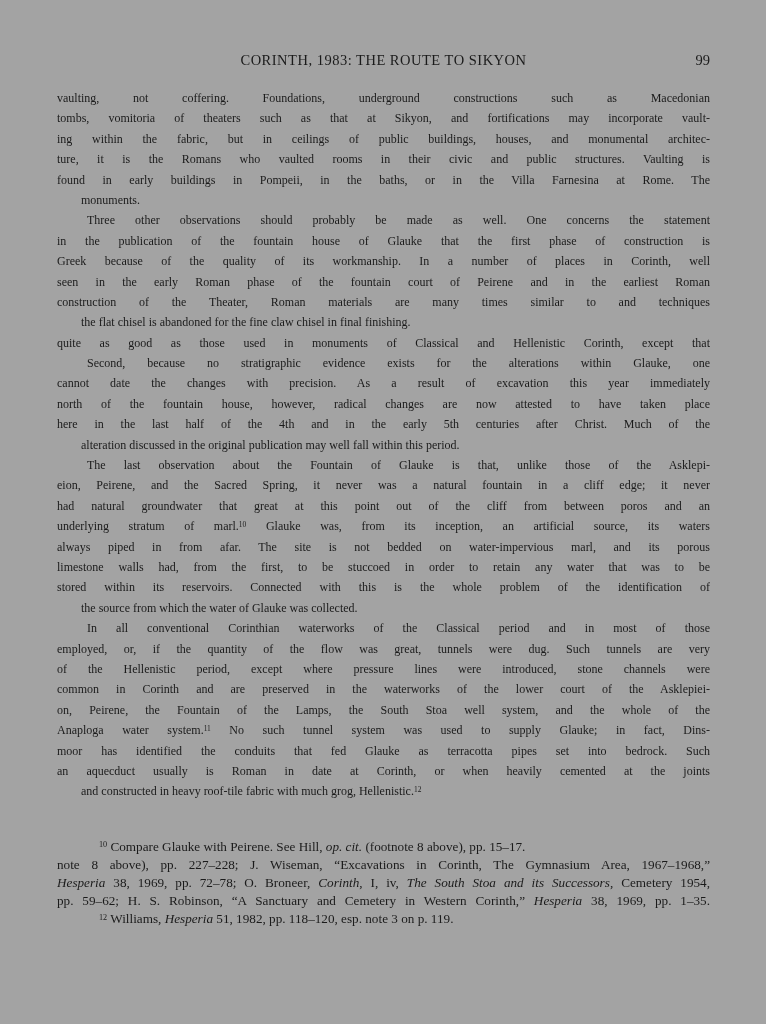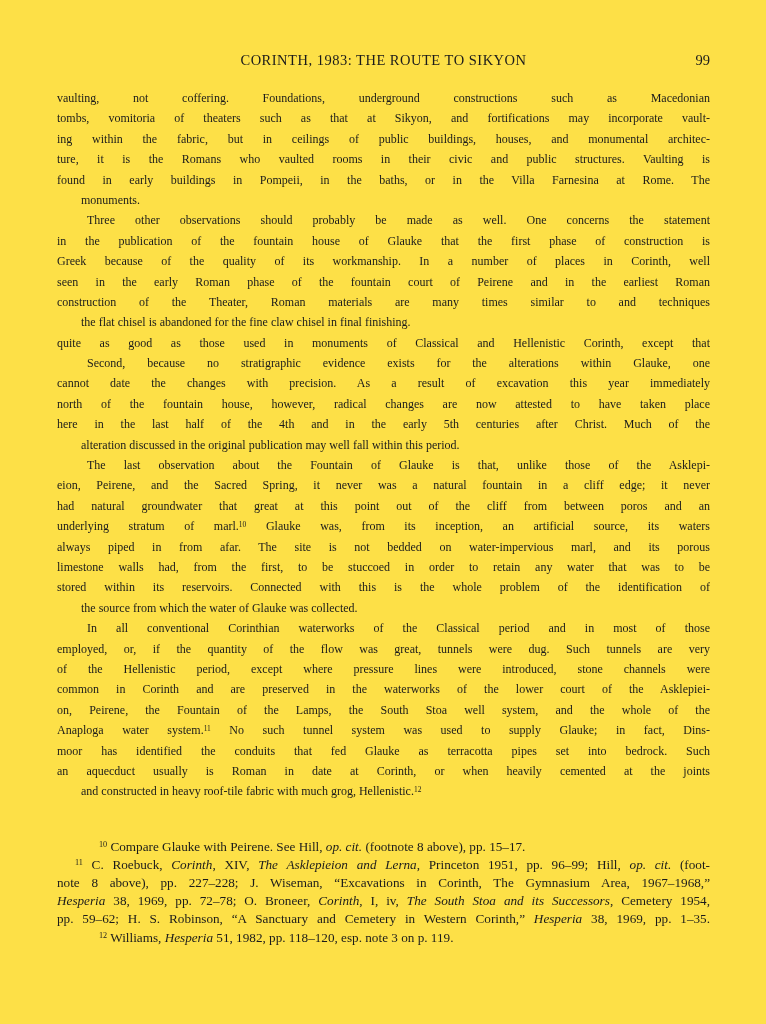--- a/index.html
+++ b/index.html
@@ -1,21 +1,21 @@
 <!DOCTYPE html>
 <html><head>
 <meta charset="utf-8">
 <style>
   html, body { margin: 0; padding: 0; background: #ffffff; }
   .page {
     position: relative;
     width: 766px;
     height: 1024px;
     box-sizing: border-box;
-    background: #fde047;
+    background: #a3a3a3;
     padding: 52px 56px 0 57px;
     font-family: "Liberation Serif", "DejaVu Serif", serif;
     color: #1b1b1b;
     overflow: hidden;
   }
   .header { position: relative; height: 17px; margin-bottom: 19px; }
   .header-title {
     position: absolute; left: 0; right: 0;
     text-align: center;
     font-size: 14.5px;
@@ -100,21 +100,20 @@
         <div class="line" style=""><span>moor has identified the conduits that fed Glauke as terracotta pipes set into bedrock. Such</span></div>
         <div class="line" style=""><span>an aquecduct usually is Roman in date at Corinth, or when heavily cemented at the joints</span></div>
         <div class="line end" style=""><span>and constructed in heavy roof-tile fabric with much grog, Hellenistic.</span><sup class="fnref">12</sup></div>
       </div>
     </div>
   <div class="footnotes" id="footnotes">
       <div>
         <div class="line end indent" style=""><sup class="fnref">10</sup><span> Compare Glauke with Peirene. See Hill, </span><i>op. cit.</i><span> (footnote 8 above), pp. 15–17.</span></div>
       </div>
       <div>
-        <div class="line indent" style=""><sup class="fnref">11</sup><span> C. Roebuck, </span><i>Corinth</i><span>, XIV, </span><i>The Asklepieion and Lerna</i><span>, Princeton 1951, pp. 96–99; Hill, </span><i>op. cit.</i><span> (foot-</span></div>
         <div class="line" style=""><span>note 8 above), pp. 227–228; J. Wiseman, “Excavations in Corinth, The Gymnasium Area, 1967–1968,”</span></div>
         <div class="line" style=""><i>Hesperia</i><span> 38, 1969, pp. 72–78; O. Broneer, </span><i>Corinth</i><span>, I, iv, </span><i>The South Stoa and its Successors</i><span>, Cemetery 1954,</span></div>
         <div class="line" style=""><span>pp. 59–62; H. S. Robinson, “A Sanctuary and Cemetery in Western Corinth,” </span><i>Hesperia</i><span> 38, 1969, pp. 1–35.</span></div>
       </div>
       <div>
         <div class="line end indent" style=""><sup class="fnref">12</sup><span> Williams, </span><i>Hesperia</i><span> 51, 1982, pp. 118–120, esp. note 3 on p. 119.</span></div>
       </div>
     </div>
 </div>
 

